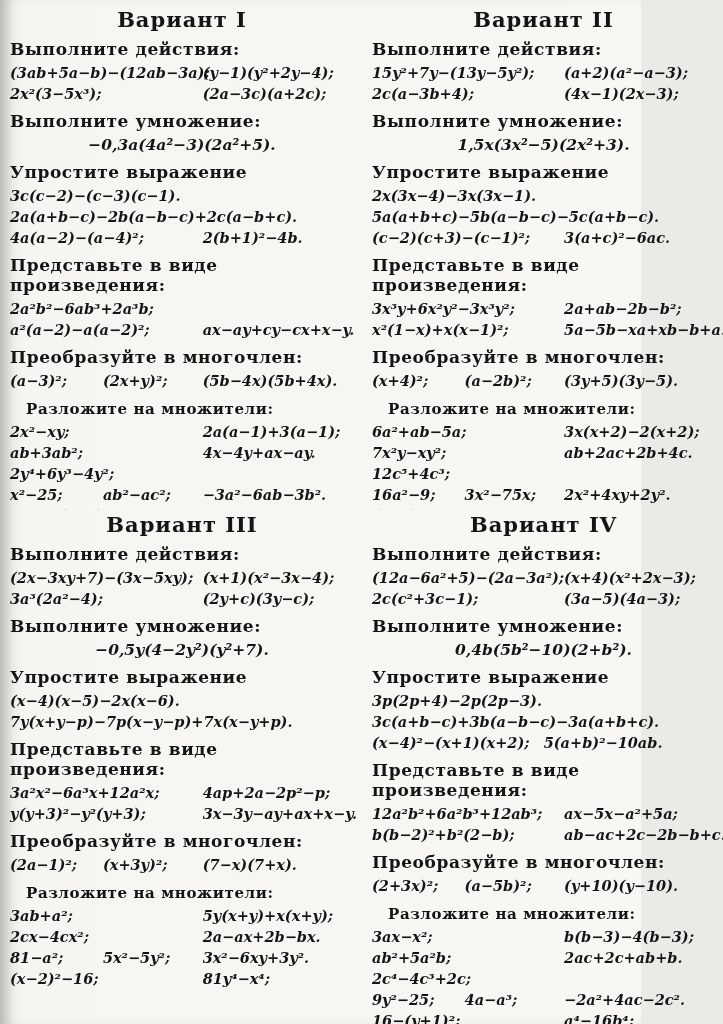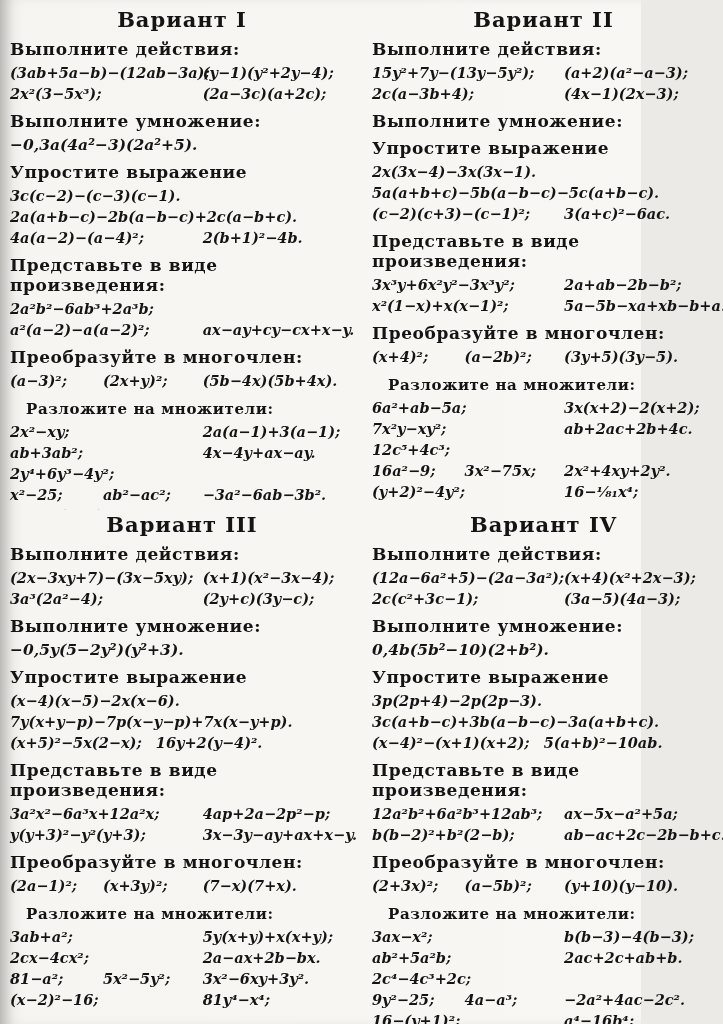--- a/index.html
+++ b/index.html
@@ -44,21 +44,21 @@
     font-size: 14.5px;
     font-weight: 700;
     font-style: italic;
     line-height: 21px;
     white-space: nowrap;
   }
   .row.one { display: block; }
   .row.two { display: grid; grid-template-columns: 56% 44%; }
   .row.three { display: grid; grid-template-columns: 27% 29% 44%; }
   .row.tight { display: flex; gap: 14px; }
-  .row.center { margin: 2px 0 4px 0; font-size: 15.5px; }
+  .row.center { text-align: center; margin: 2px 0 4px 0; font-size: 15.5px; }
   .expr { display: inline-block; }
 </style>
 </head>
 <body>
 
 <div class="sheet" id="sheet">
     <section class="variant">
       <div class="variant-title">Вариант I</div>
       <div class="heading">Выполните действия:</div>
       <div class="row two">
@@ -117,20 +117,21 @@
       <div class="heading">Выполните действия:</div>
       <div class="row two">
         <span class="expr">15y²+7y−(13y−5y²);</span>
         <span class="expr">(a+2)(a²−a−3);</span>
       </div>
       <div class="row two">
         <span class="expr">2c(a−3b+4);</span>
         <span class="expr">(4x−1)(2x−3);</span>
       </div>
       <div class="heading">Выполните умножение:</div>
+      <div class="row center"><span class="expr">1,5x(3x²−5)(2x²+3).</span></div>
       <div class="heading">Упростите выражение</div>
       <div class="row one"><span class="expr">2x(3x−4)−3x(3x−1).</span></div>
       <div class="row one"><span class="expr">5a(a+b+c)−5b(a−b−c)−5c(a+b−c).</span></div>
       <div class="row two">
         <span class="expr">(c−2)(c+3)−(c−1)²;</span>
         <span class="expr">3(a+c)²−6ac.</span>
       </div>
       <div class="heading">Представьте в виде произведения:</div>
       <div class="row two">
         <span class="expr">3x³y+6x²y²−3x³y²;</span>
@@ -171,28 +172,24 @@
       <div class="heading">Выполните действия:</div>
       <div class="row two">
         <span class="expr">(2x−3xy+7)−(3x−5xy);</span>
         <span class="expr">(x+1)(x²−3x−4);</span>
       </div>
       <div class="row two">
         <span class="expr">3a³(2a²−4);</span>
         <span class="expr">(2y+c)(3y−c);</span>
       </div>
       <div class="heading">Выполните умножение:</div>
-      <div class="row center"><span class="expr">−0,5y(5−2y²)(y²+3).</span></div>
+      <div class="row center"><span class="expr">−0,5y(4−2y²)(y²+7).</span></div>
       <div class="heading">Упростите выражение</div>
       <div class="row one"><span class="expr">(x−4)(x−5)−2x(x−6).</span></div>
       <div class="row one"><span class="expr">7y(x+y−p)−7p(x−y−p)+7x(x−y+p).</span></div>
-      <div class="row tight">
-        <span class="expr">(x+5)²−5x(2−x);</span>
-        <span class="expr">16y+2(y−4)².</span>
-      </div>
       <div class="heading">Представьте в виде произведения:</div>
       <div class="row two">
         <span class="expr">3a²x²−6a³x+12a²x;</span>
         <span class="expr">4ap+2a−2p²−p;</span>
       </div>
       <div class="row two">
         <span class="expr">y(y+3)²−y²(y+3);</span>
         <span class="expr">3x−3y−ay+ax+x−y.</span>
       </div>
       <div class="heading">Преобразуйте в многочлен:</div>

